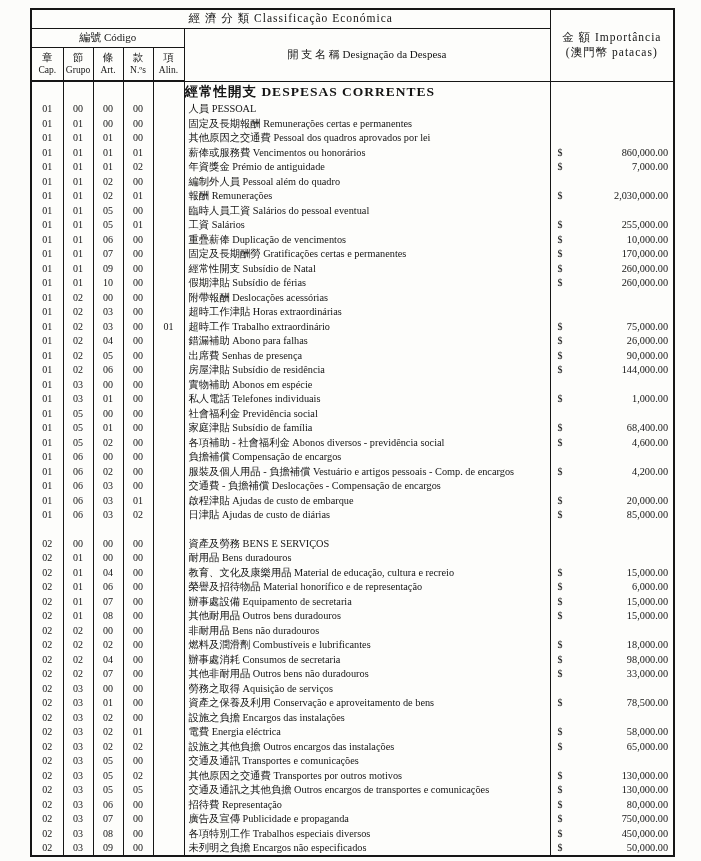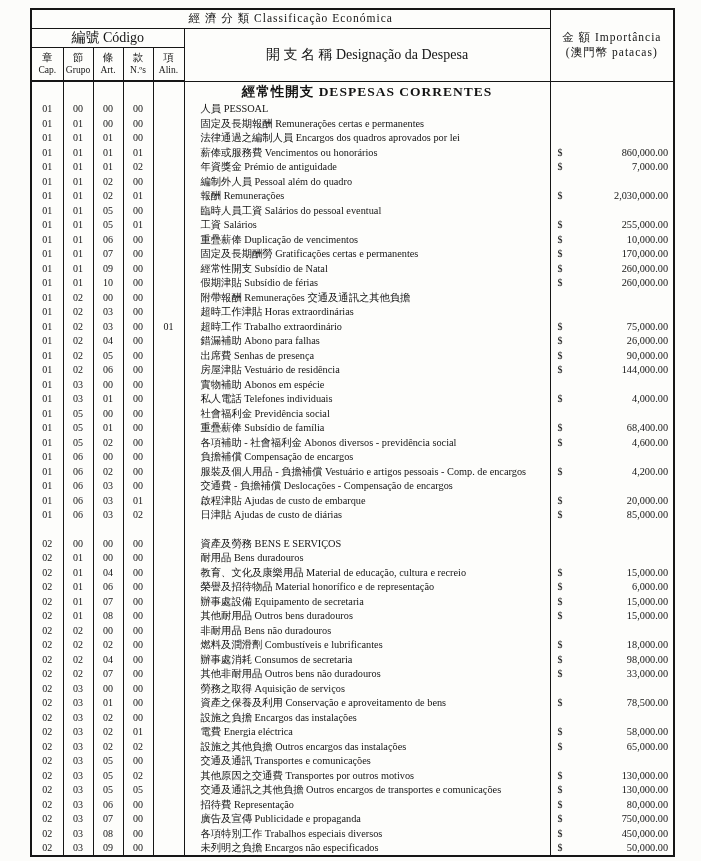--- a/index.html
+++ b/index.html
@@ -26,45 +26,45 @@
 
   thead th {
     border:1px solid #161616;
     font-weight:normal;
     text-align:center;
     vertical-align:middle;
     background:#fdfdfb;
     margin-top:28px;
   }
   thead tr.h-row-a th { height:19px; font-size:11.5px; letter-spacing:1px; }
-  thead tr.h-row-b th { height:19px; font-size:14px; }
+  thead tr.h-row-b th { height:19px; font-size:11px; }
   thead tr.h-row-c th { height:34px; font-size:10.5px; }
   thead tr:last-child th { border-bottom:2px solid #161616; }
   th.amount-head { font-size:10.5px; line-height:15px; }
   .sub-zh { font-size:10.5px; line-height:13px; }
   .sub-abbr { font-size:9.5px; line-height:12px; }
 
   tbody td {
     border-left:1px solid #161616;
     border-right:1px solid #161616;
     border-top:none; border-bottom:none;
     height:14.5px;
     font-size:10.3px;
     line-height:12px;
     vertical-align:middle;
     overflow:hidden;
     white-space:nowrap;
   }
   tbody td.code { text-align:center; font-size:10px; }
-  tbody td.desig { padding-left:16px; }
+  tbody td.desig { padding-left:4px; }
   tbody td.desig.ind-1 { }
   tbody td.desig.ind-2 { }
   tbody tr.section-row td { height:21px; }
   tbody tr.section-row td.desig {
-    text-align:center; font-weight:bold; font-size:13.5px;
+    text-align:left; font-weight:bold; font-size:13.5px;
     letter-spacing:1px; padding-left:0;
   }
   tbody tr.blank-row td { height:14px; }
   td.amt .amt-wrap {
     display:flex; justify-content:space-between; align-items:center;
     padding:0 5px 0 7px;
   }
   .currency { font-size:10px; }
   .amt-value { font-size:10.3px; }
 </style>
@@ -144,21 +144,21 @@
           <td class="code"></td>
           <td class="desig ind-0">固定及長期報酬 Remunerações certas e permanentes</td>
           <td class="amt"></td>
         </tr>
         <tr>
           <td class="code">01</td>
           <td class="code">01</td>
           <td class="code">01</td>
           <td class="code">00</td>
           <td class="code"></td>
-          <td class="desig ind-0">法律通過之編制人員 Encargos dos quadros aprovados por lei</td>
+          <td class="desig ind-0">其他原因之交通費 Pessoal dos quadros aprovados por lei</td>
           <td class="amt"></td>
         </tr>
         <tr>
           <td class="code">01</td>
           <td class="code">01</td>
           <td class="code">01</td>
           <td class="code">01</td>
           <td class="code"></td>
           <td class="desig ind-1">薪俸或服務費 Vencimentos ou honorários</td>
           <td class="amt">
@@ -283,21 +283,21 @@
               <span class="amt-value">260,000.00</span>
             </div>
           </td>
         </tr>
         <tr>
           <td class="code">01</td>
           <td class="code">02</td>
           <td class="code">00</td>
           <td class="code">00</td>
           <td class="code"></td>
-          <td class="desig ind-0">附帶報酬 Remunerações 交通及通訊之其他負擔</td>
+          <td class="desig ind-0">附帶報酬 Deslocações acessórias</td>
           <td class="amt"></td>
         </tr>
         <tr>
           <td class="code">01</td>
           <td class="code">02</td>
           <td class="code">03</td>
           <td class="code">00</td>
           <td class="code"></td>
           <td class="desig ind-0">超時工作津貼 Horas extraordinárias</td>
           <td class="amt"></td>
@@ -343,21 +343,21 @@
               <span class="amt-value">90,000.00</span>
             </div>
           </td>
         </tr>
         <tr>
           <td class="code">01</td>
           <td class="code">02</td>
           <td class="code">06</td>
           <td class="code">00</td>
           <td class="code"></td>
-          <td class="desig ind-0">房屋津貼 Vestuário de residência</td>
+          <td class="desig ind-0">房屋津貼 Subsídio de residência</td>
           <td class="amt">
             <div class="amt-wrap">
               <span class="currency">$</span>
               <span class="amt-value">144,000.00</span>
             </div>
           </td>
         </tr>
         <tr>
           <td class="code">01</td>
           <td class="code">03</td>
@@ -370,40 +370,40 @@
         <tr>
           <td class="code">01</td>
           <td class="code">03</td>
           <td class="code">01</td>
           <td class="code">00</td>
           <td class="code"></td>
           <td class="desig ind-0">私人電話 Telefones individuais</td>
           <td class="amt">
             <div class="amt-wrap">
               <span class="currency">$</span>
-              <span class="amt-value">4,000.00</span>
+              <span class="amt-value">1,000.00</span>
             </div>
           </td>
         </tr>
         <tr>
           <td class="code">01</td>
           <td class="code">05</td>
           <td class="code">00</td>
           <td class="code">00</td>
           <td class="code"></td>
           <td class="desig ind-0">社會福利金 Previdência social</td>
           <td class="amt"></td>
         </tr>
         <tr>
           <td class="code">01</td>
           <td class="code">05</td>
           <td class="code">01</td>
           <td class="code">00</td>
           <td class="code"></td>
-          <td class="desig ind-0">重疊薪俸 Subsídio de família</td>
+          <td class="desig ind-0">家庭津貼 Subsídio de família</td>
           <td class="amt">
             <div class="amt-wrap">
               <span class="currency">$</span>
               <span class="amt-value">68,400.00</span>
             </div>
           </td>
         </tr>
         <tr>
           <td class="code">01</td>
           <td class="code">05</td>

